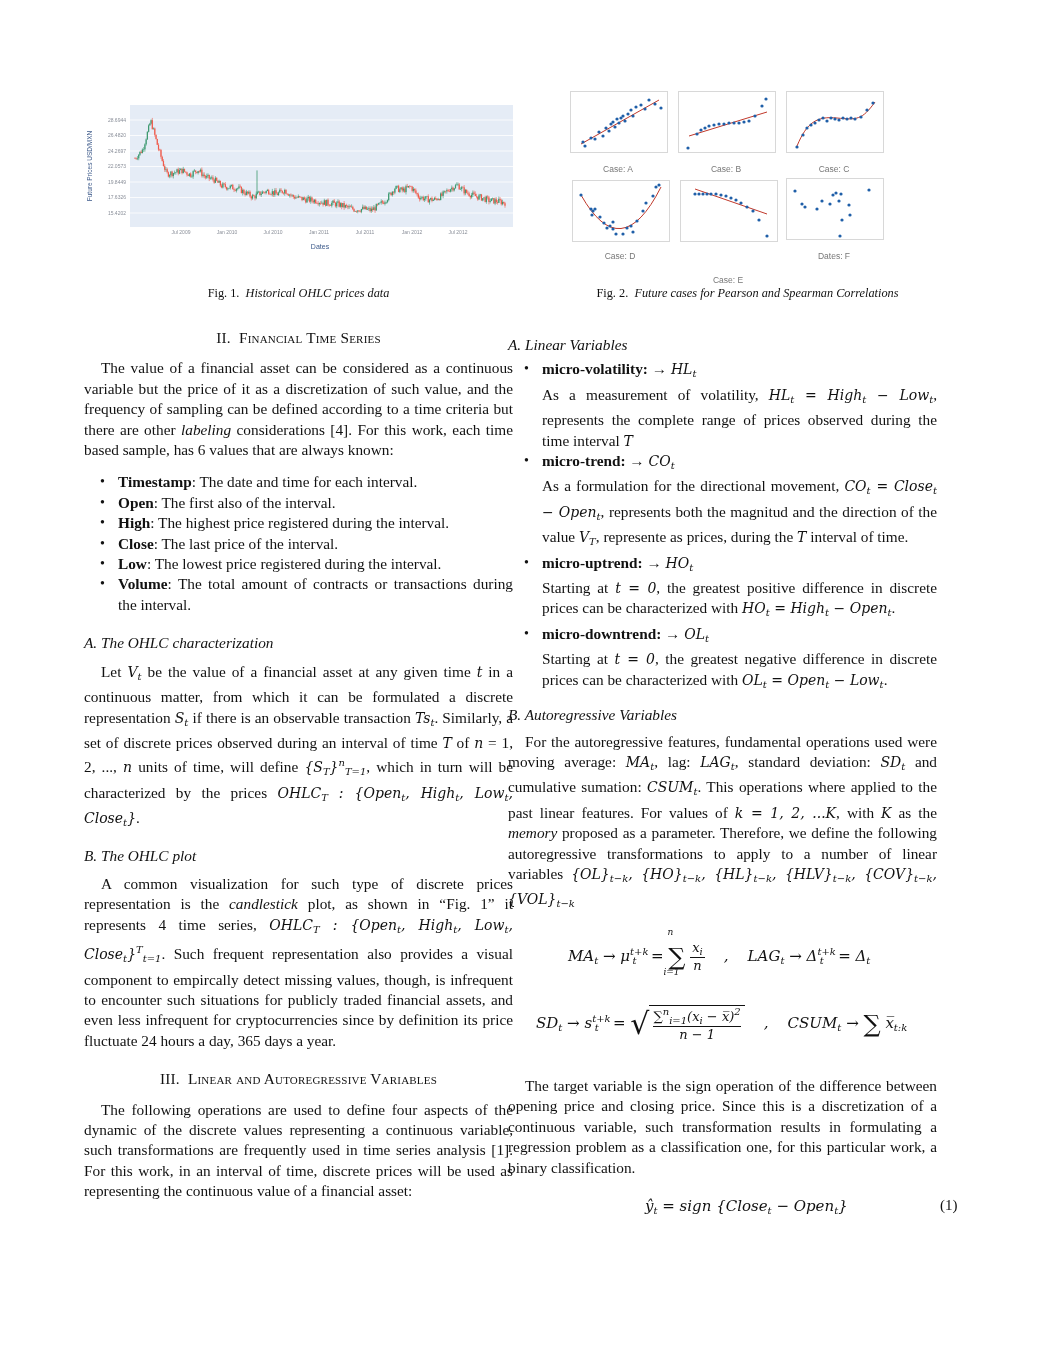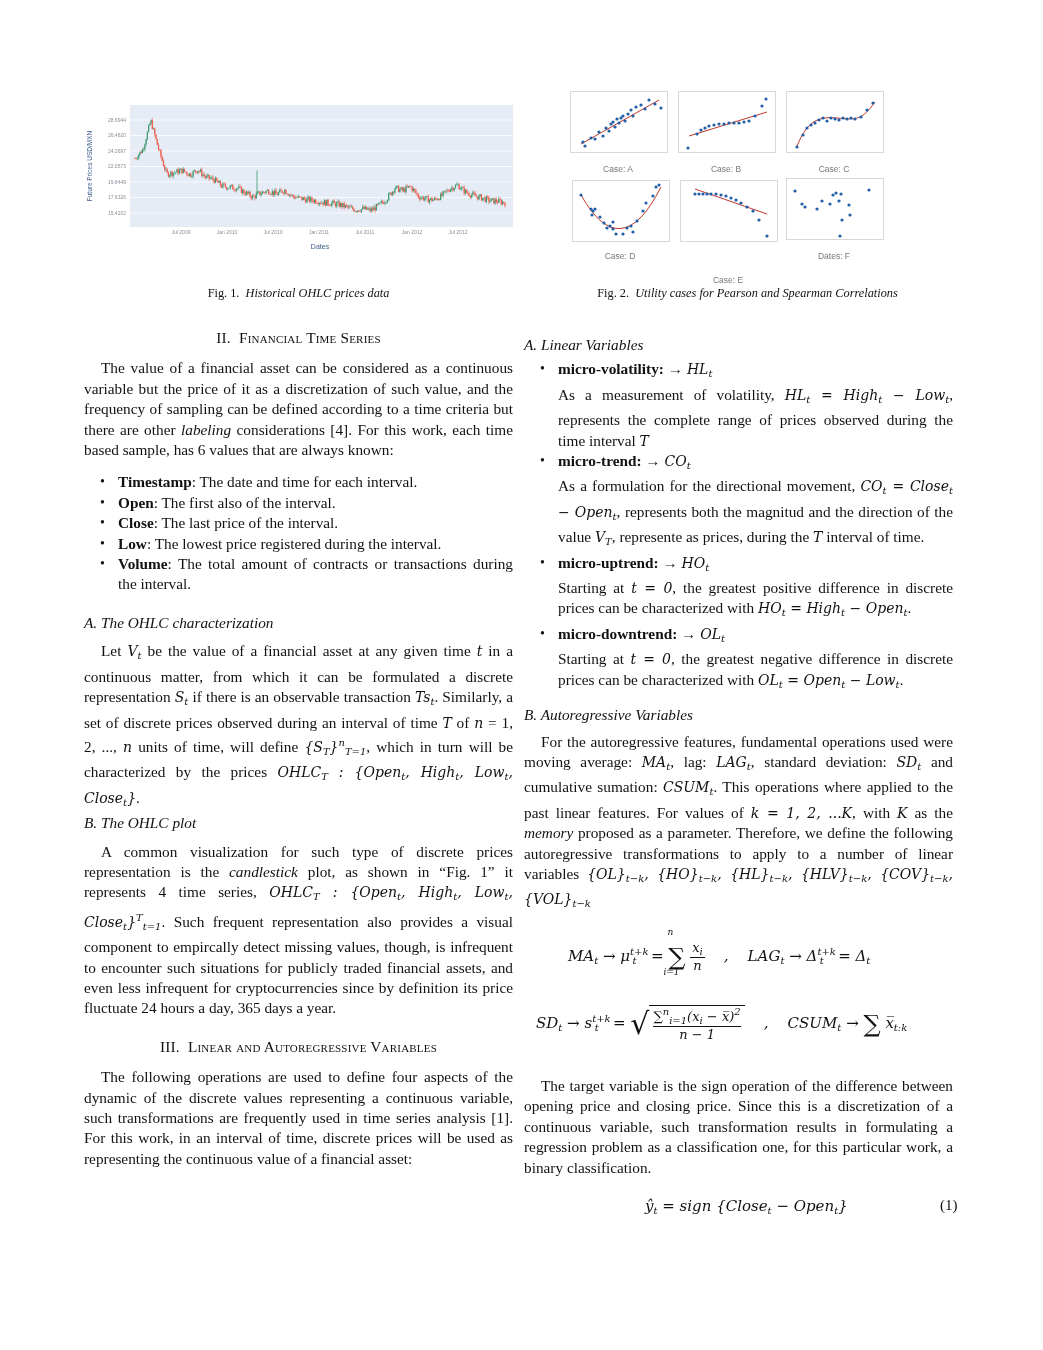--- a/index.html
+++ b/index.html
@@ -1,19 +1,19 @@
 <!DOCTYPE html>
 <html><head>
 <meta charset="utf-8">
 <style>
   html, body { margin: 0; padding: 0; background: #ffffff; }
   body { width: 1043px; height: 1350px; position: relative; font-family: "Liberation Serif", "DejaVu Serif", serif; color: #111; overflow: hidden; }
   .col { position: absolute; width: 429px; font-size: 15.3px; line-height: 20.4px; }
   .col-left { left: 84px; }
-  .col-right { left: 524px; }
+  .col-right { left: 508px; }
   .just { text-align: justify; }
   .indent { text-indent: 17px; }
   .sec-title { text-align: center; font-size: 15.3px; letter-spacing: 0.2px; }
   .sc { font-variant: small-caps; }
   .sub-title { font-style: italic; }
   .fig-cap { position: absolute; font-size: 12.3px; text-align: center; }
   .fig-cap .it { font-style: italic; }
   ul.bl { margin: 0; padding: 0 0 0 34px; list-style: none; }
   ul.bl li { position: relative; }
   ul.bl li::before { content: "\2022"; position: absolute; left: -18px; top: 0; font-size: 14px; }
@@ -827,39 +827,40 @@
           <circle cx="82" cy="11" r="1.6"></circle>
         </g>
       </svg>
   </div>
   <div class="case-label" style="left:4px; top:161px;">Case: D</div>
   <div class="case-label" style="left:112px; top:161px;margin-top:24px;">Case: E</div>
   <div class="case-label" style="left:218px; top:161px;">Dates: F</div>
 </div>
 <div class="fig-cap" style="left:533px; top:286px; width:429px;">
   <span>Fig. 2.</span>&nbsp;
-  <span class="it">Utility cases for Pearson and Spearman Correlations</span>
+  <span class="it">Future cases for Pearson and Spearman Correlations</span>
 </div>
 
 <div class="col col-left" style="top:328px;">
   <div class="sec-title">
     <span>II.</span>&nbsp;
     <span class="sc">Financial Time Series</span>
   </div>
   <p class="just indent" style="margin:10px 0 8px 0;"><span>The value of a financial asset can be considered as a continuous variable but the price of it as a discretization of such value, and the frequency of sampling can be defined according to a time criteria but there are other </span><em>labeling</em><span> considerations [4]. For this work, each time based sample, has 6 values that are always known:</span></p>
   <ul class="bl just" style="margin:12px 0 0 0;">
     <li><b>Timestamp</b><span>: The date and time for each interval.</span></li>
     <li><b>Open</b><span>: The first also of the interval.</span></li>
+    <li><b>High</b><span>: The highest price registered during the interval.</span></li>
     <li><b>Close</b><span>: The last price of the interval.</span></li>
     <li><b>Low</b><span>: The lowest price registered during the interval.</span></li>
     <li><b>Volume</b><span>: The total amount of contracts or transactions during the interval.</span></li>
   </ul>
   <div class="sub-title" style="margin-top:18px;">A. The OHLC characterization</div>
   <p class="just indent" style="margin:8px 0 0 0;"><span>Let </span><span class="m">V<span class="sub">t</span></span><span> be the value of a financial asset at any given time </span><span class="m">t</span><span> in a continuous matter, from which it can be formulated a discrete representation </span><span class="m">S<span class="sub">t</span></span><span> if there is an observable transaction </span><span class="m">Ts<span class="sub">t</span></span><span>. Similarly, a set of discrete prices observed during an interval of time </span><span class="m">T</span><span> of </span><span class="m">n</span> = 1, 2, ..., <span class="m">n</span><span> units of time, will define </span><span class="m">{S<span class="sub">T</span>}<span class="sup">n</span><span class="sub">T=1</span></span><span>, which in turn will be characterized by the prices </span><span class="m">OHLC<span class="sub">T</span> : {Open<span class="sub">t</span>, High<span class="sub">t</span>, Low<span class="sub">t</span>, Close<span class="sub">t</span>}</span><span>.</span></p>
-  <div class="sub-title" style="margin-top:0;">B. The OHLC plot</div>
+  <div class="sub-title" style="margin-top:12px;">B. The OHLC plot</div>
   <p class="just indent" style="margin:8px 0 0 0;"><span>A common visualization for such type of discrete prices representation is the </span><em>candlestick</em><span> plot, as shown in “Fig. 1” it represents 4 time series, </span><span class="m">OHLC<span class="sub">T</span> : {Open<span class="sub">t</span>, High<span class="sub">t</span>, Low<span class="sub">t</span>, Close<span class="sub">t</span>}<span class="sup">T</span><span class="sub">t=1</span></span><span>. Such frequent representation also provides a visual component to empircally detect missing values, though, is infrequent to encounter such situations for publicly traded financial assets, and even less infrequent for cryptocurrencies since by definition its price fluctuate 24 hours a day, 365 days a year.</span></p>
   <div class="sec-title" style="margin-top:18px;">
     <span>III.</span>&nbsp;
     <span class="sc">Linear and Autoregressive Variables</span>
   </div>
   <p class="just indent" style="margin:10px 0 0 0;">The following operations are used to define four aspects of the dynamic of the discrete values representing a continuous variable, such transformations are frequently used in time series analysis [1]. For this work, in an interval of time, discrete prices will be used as representing the continuous value of a financial asset:</p>
 </div>
 
 <div class="col col-right" style="top:335px;">
   <div class="sub-title">A. Linear Variables</div>

